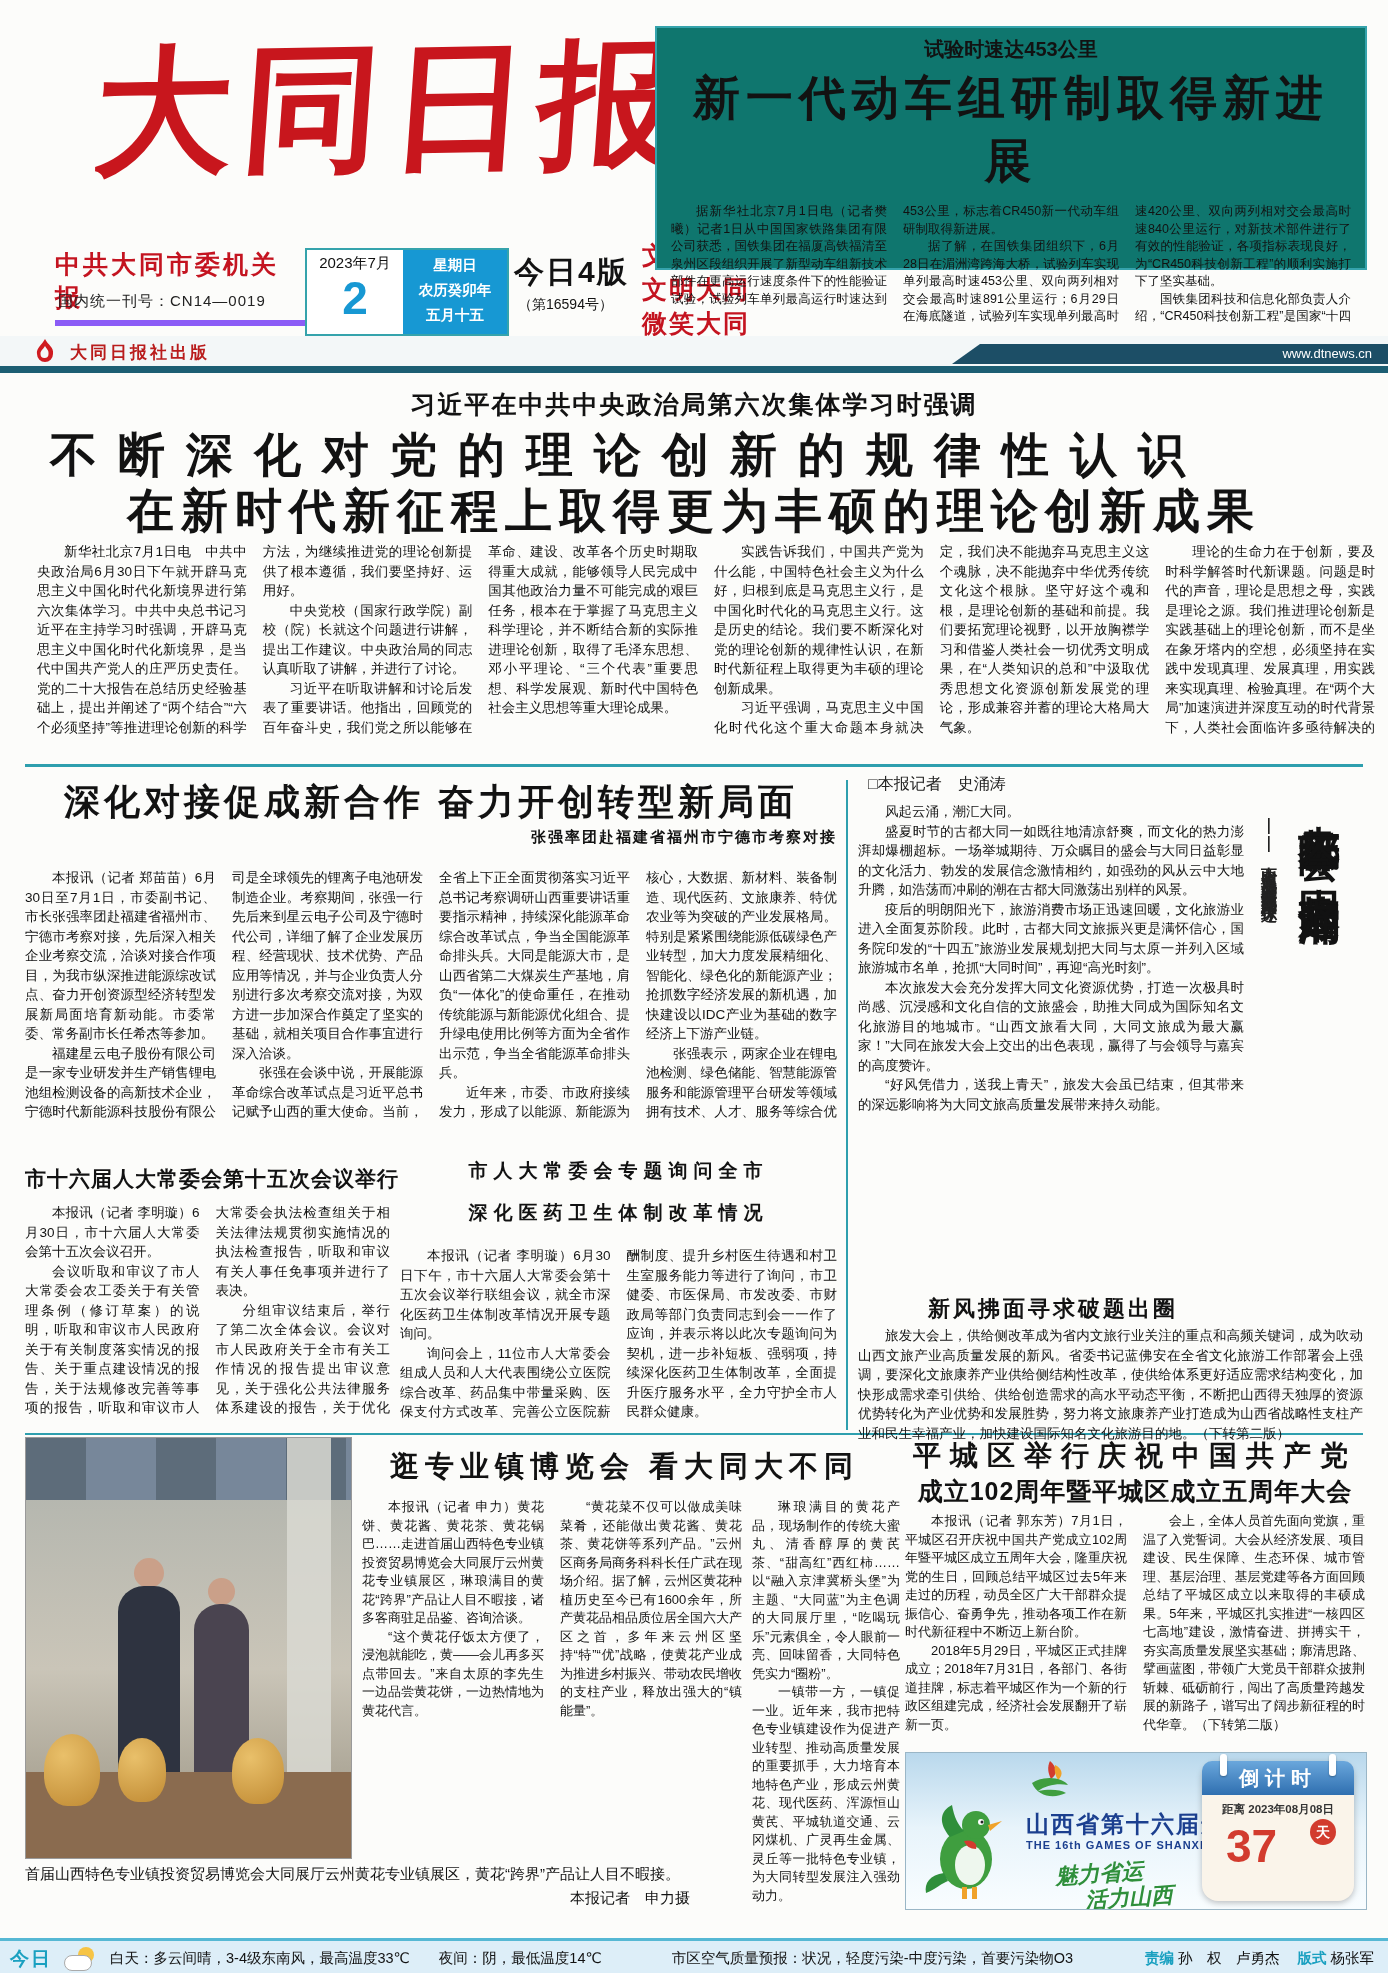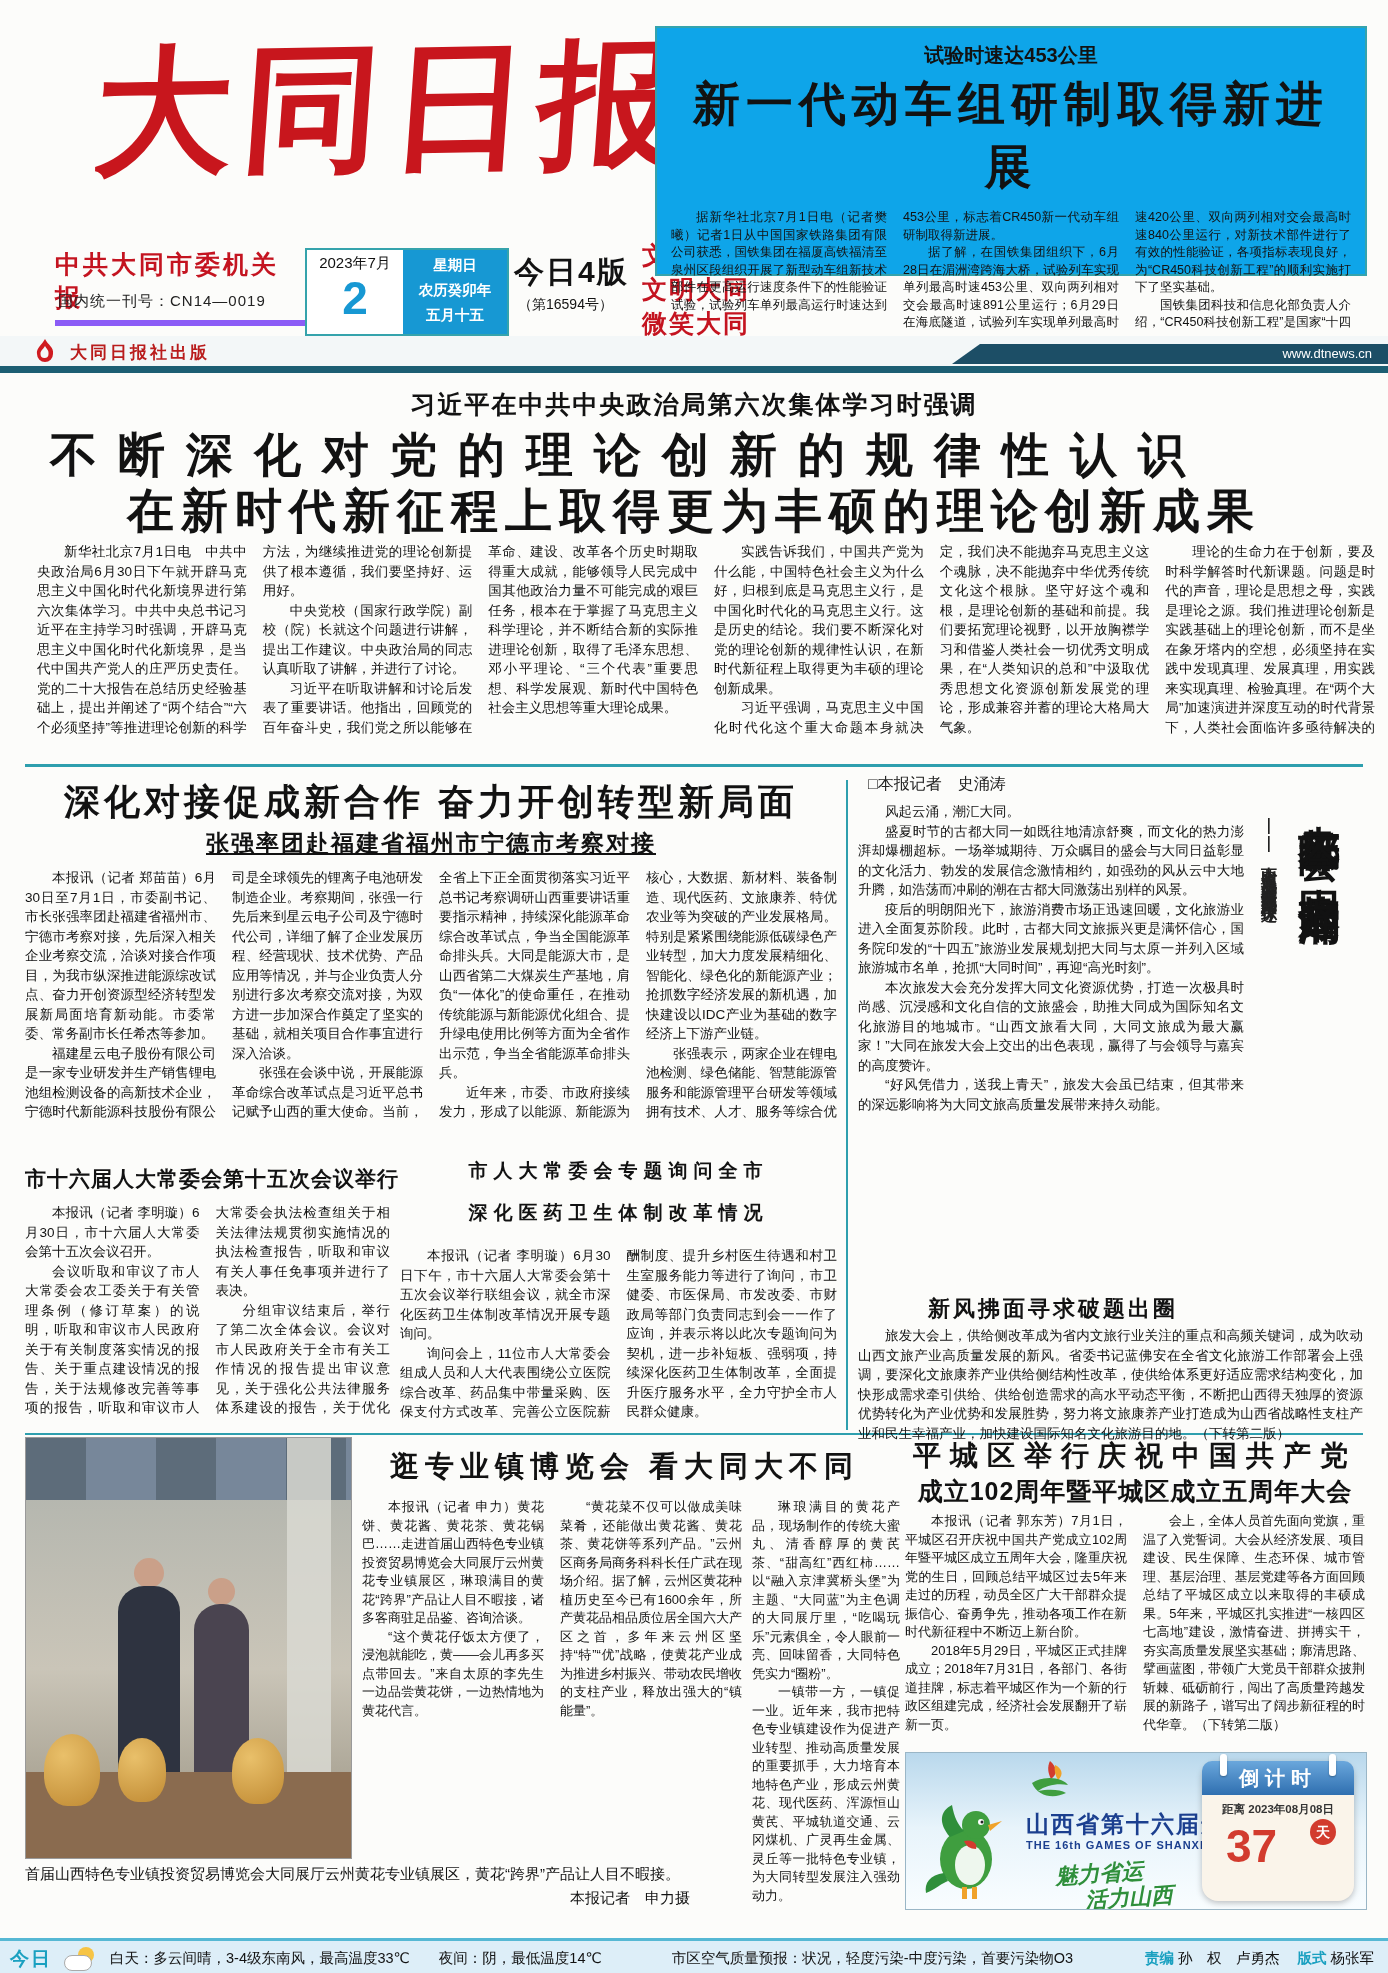--- a/index.html
+++ b/index.html
@@ -15,42 +15,42 @@
   .datebox{display:flex;border:2px solid #35a3ac;}
   .datebox .dcell{width:96px;background:#fff;text-align:center;padding-top:4px;}
   .datebox .dcell .ym{font-size:15px;color:#111;}
   .datebox .dcell .dd{font-size:46px;font-weight:bold;color:#1798d3;line-height:1.1;}
   .datebox .wcell{width:104px;background:#1798d3;color:#fff;text-align:center;font-weight:bold;
                   font-size:14.5px;line-height:25px;padding-top:3px;}
   .edition{font-size:30px;font-weight:bold;letter-spacing:2px;}
   .issueno{font-size:14px;}
   .slogans{font-size:25px;font-weight:bold;color:#c41420;line-height:34px;letter-spacing:2px;}
   
-  .topbox{border:2px solid #35a3ac;background:#0ea5e9;padding:12px 14px 8px;}
+  .topbox{border:2px solid #35a3ac;background:#0f766e;padding:6px 14px 8px;}
   .topbox .kick{text-align:center;font-size:20px;font-weight:bold;margin-top:2px;}
   .topbox .hl{text-align:center;font-size:47px;font-weight:bold;letter-spacing:6px;margin:4px 0 10px;}
   .bt{font-size:13.5px;line-height:19.5px;text-align:justify;}
   .bt p{margin:0;text-indent:2em;}
   .small .bt,.bt.small{font-size:12.5px;line-height:17.5px;}
   .c3{column-count:3;column-gap:16px;height:130px;overflow:hidden;}
   
   .band{background:#f3f7f8;}
   .band-strip{background:#1c5e73;}
   .ribbon{background:#1c4e66;color:#fff;font-size:13px;line-height:20px;text-align:right;
           padding-right:16px;clip-path:polygon(28px 0,100% 0,100% 100%,0 100%);}
   
   .lead-kicker{text-align:center;font-size:25px;font-weight:bold;letter-spacing:2px;}
   .lead-h1{text-align:center;font-size:47px;font-weight:bold;letter-spacing:21px;white-space:nowrap;}
   .lead-h2{text-align:center;font-size:47px;font-weight:bold;letter-spacing:7px;white-space:nowrap;}
   .c6{column-count:6;column-gap:16px;height:212px;overflow:hidden;margin-left:12px;}
   .rule-h{background:#2e9fae;}
   .rule-v{background:#2e9fae;}
   
   .zq-h{text-align:center;font-size:36px;font-weight:bold;letter-spacing:4px;}
-  .zq-sub{text-align:center;font-size:23px;font-weight:bold;letter-spacing:2px;text-decoration:underline;}
+  .zq-sub{text-align:right;font-size:15px;font-weight:bold;letter-spacing:2px;}
   .c4{column-count:4;column-gap:16px;height:264px;overflow:hidden;}
   .c2{column-count:2;column-gap:16px;overflow:hidden;}
   .renda-h{text-align:center;font-size:21px;font-weight:bold;letter-spacing:1px;white-space:nowrap;}
   .yiyao-h{text-align:center;font-size:19px;font-weight:bold;letter-spacing:6px;line-height:42px;}
   
   .byline{font-size:16px;color:#222;}
   .vt{writing-mode:vertical-rl;text-orientation:mixed;}
   .vhead{font-size:42px;font-weight:bold;letter-spacing:3px;line-height:1;}
   .vsub{font-size:16px;font-weight:bold;letter-spacing:2px;color:#222;}
   .gudu-sub{text-align:center;font-size:22px;font-weight:bold;letter-spacing:3px;}

